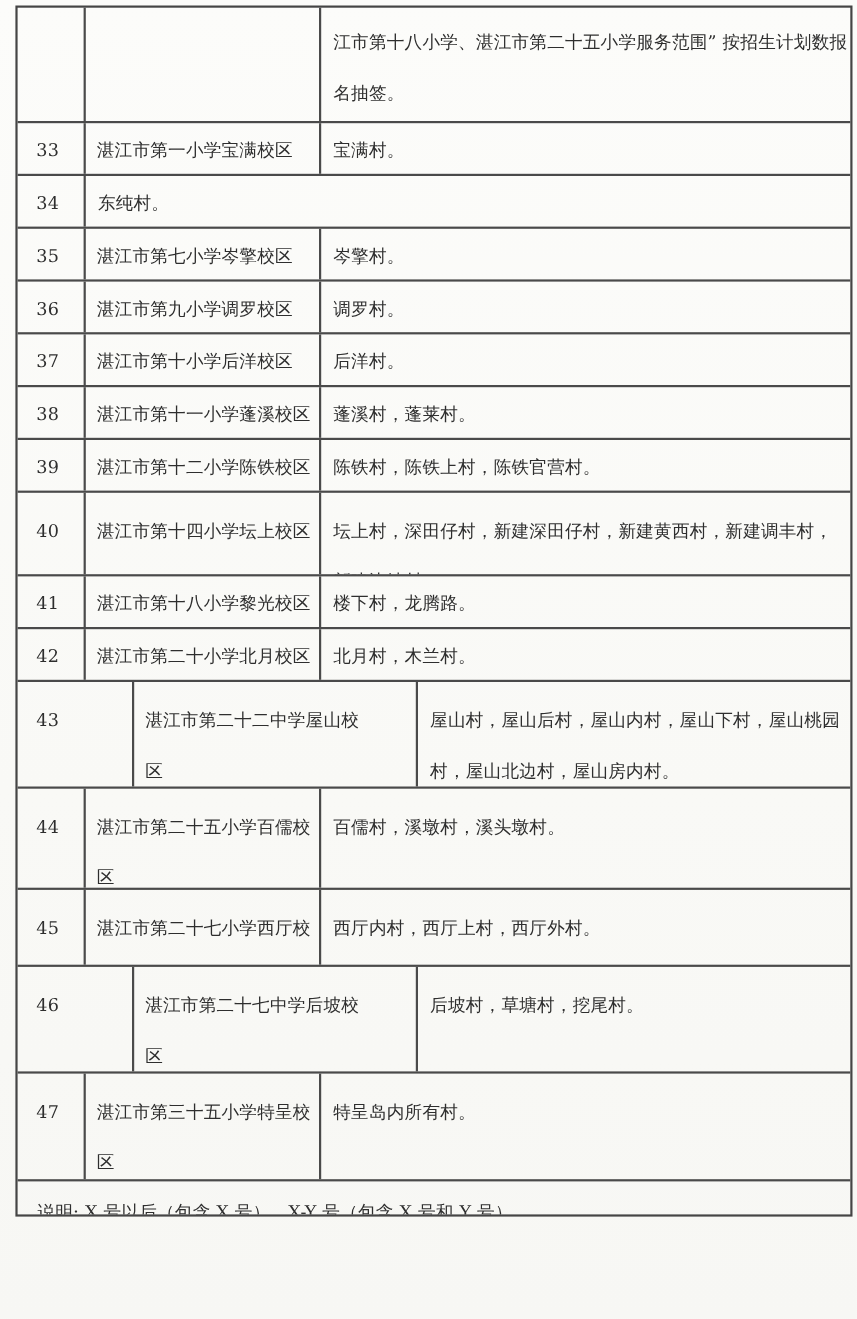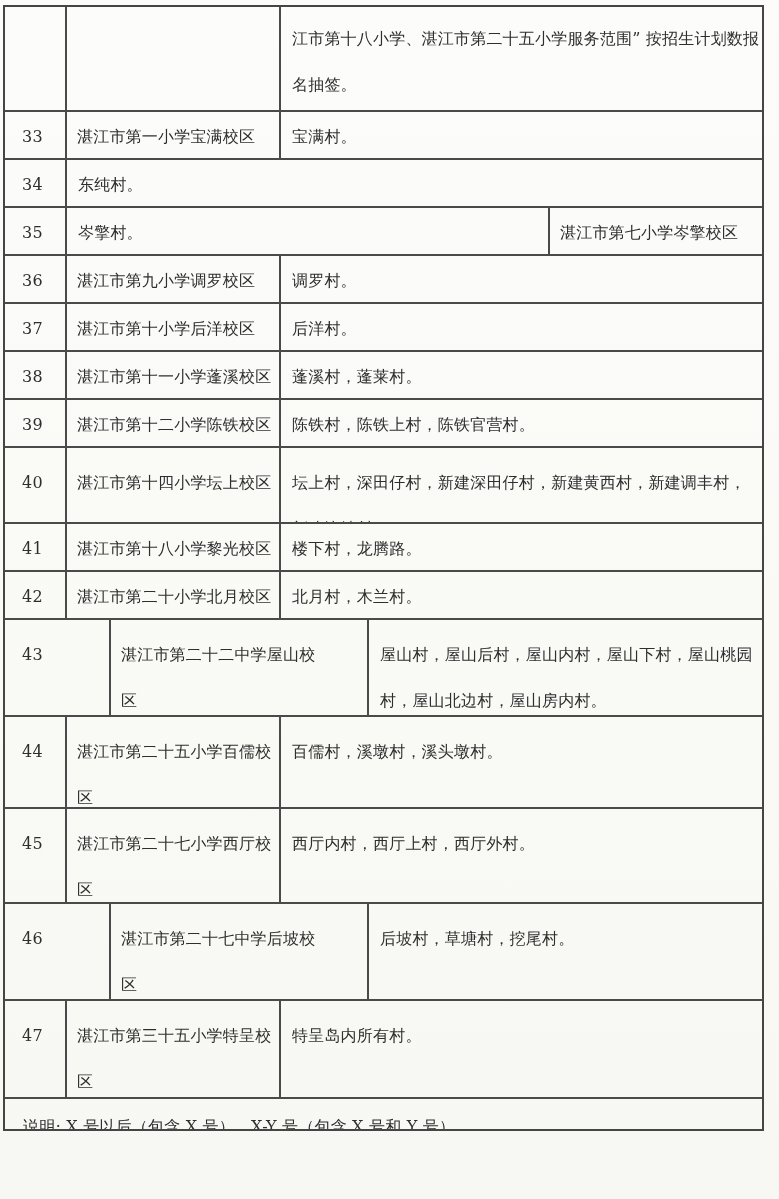--- a/index.html
+++ b/index.html
@@ -10,21 +10,21 @@
     color:#2e2e2e;
     position:relative;
     overflow:hidden;
   }
   .page {
     position:absolute; inset:0;
     background:linear-gradient(180deg,#fcfcfa 0%, #f9f9f6 60%, #f7f7f4 100%);
   }
   .doc-table {
     position:absolute;
-    left:3px; top:5px;
+    left:14px; top:5px;
     width:761px;
     border:2px solid #454545;
     background:transparent;
   }
   .row { display:flex; align-items:stretch; }
   .row + .row { border-top:2px solid #4a4a4a; }
   .cell {
     font-size:16px;
     line-height:46px;
     letter-spacing:0.2px;
@@ -32,21 +32,21 @@
     padding-top:var(--pt,2px);
   }
   .c-no   { width:60px; padding-left:17px; }
   .c-school { width:214px; border-left:2px solid #4a4a4a; padding-left:10px; padding-right:4px; }
   .c-scope  { flex:1; border-left:2px solid #4a4a4a; padding-left:11px; padding-right:1px; }
   .c-note   { flex:1; padding-left:18px; }
 
   .r-cont { height:103px; --pt:9px; }
   .r-std  { height:48px;  --pt:2px; }
   .r-m100 { height:76px; --pt:12px; }
-  .r-t95  { height:95px;  --pt:12px; }
+  .r-t95  { height:70px;  --pt:12px; }
   .r-t97  { height:97px;gap:44px;  --pt:12px; }
   .r-t98  { height:98px;  --pt:12px; }
   .r-t100 { height:92px; --pt:12px; }
   .r-note { height:32px;  --pt:5px; }
 </style>
 </head>
 <body>
 
 <div class="page">
   <div class="doc-table">
@@ -63,22 +63,22 @@
       <div class="cell c-scope">宝满村。</div>
     </div>
 
     <div class="row r-std">
       <div class="cell c-no">34</div>
       <div class="cell c-scope">东纯村。</div>
     </div>
 
     <div class="row r-std">
       <div class="cell c-no">35</div>
+      <div class="cell c-school">湛江市第七小学岑擎校区</div>
       <div class="cell c-scope">岑擎村。</div>
-      <div class="cell c-school">湛江市第七小学岑擎校区</div>
     </div>
 
     <div class="row r-std">
       <div class="cell c-no">36</div>
       <div class="cell c-school">湛江市第九小学调罗校区</div>
       <div class="cell c-scope">调罗村。</div>
     </div>
 
     <div class="row r-std">
       <div class="cell c-no">37</div>

